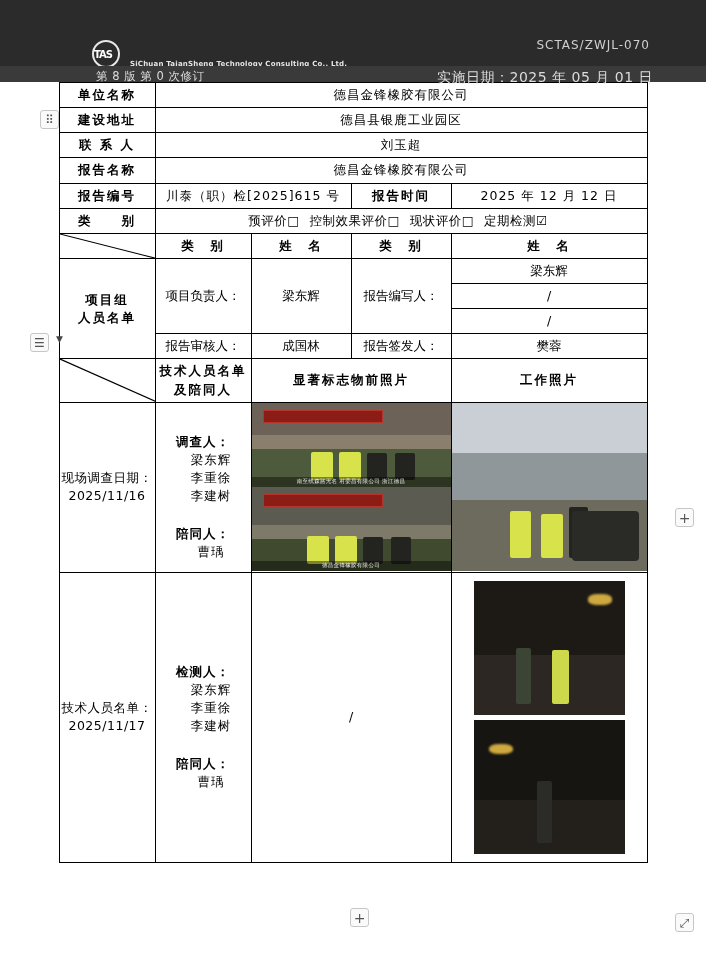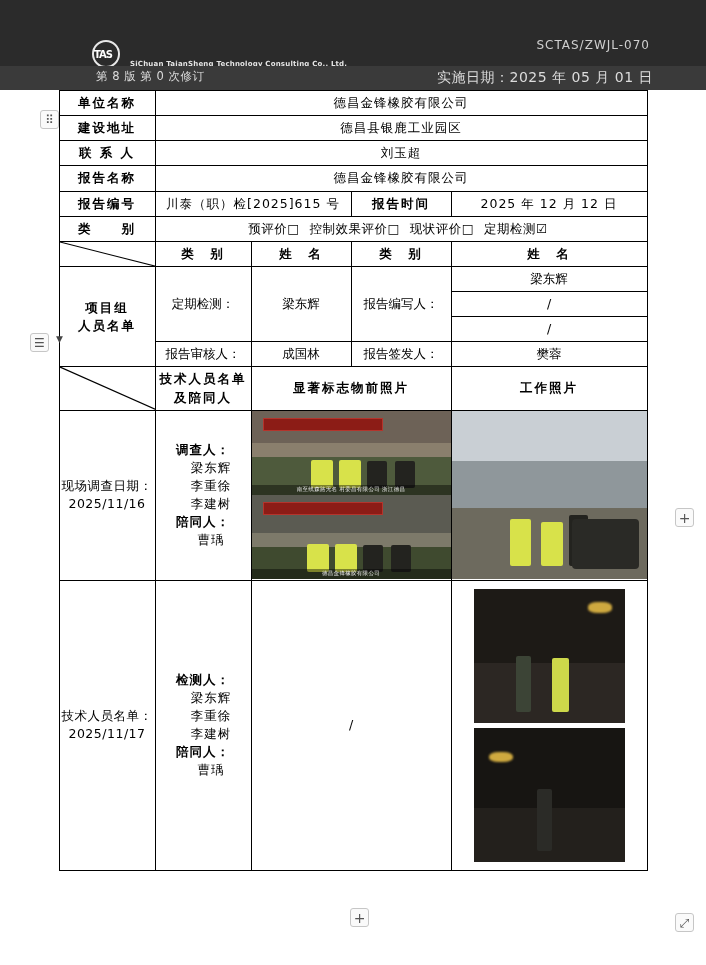--- a/index.html
+++ b/index.html
@@ -57,21 +57,21 @@
     position: absolute;
     right: 56px;
     top: 38px;
     font-size: 12px;
     color: #cfcfcf;
     letter-spacing: 1px;
   }
   
   .subbar {
     position: relative;
-    height: 24px;
+    height: 16px;
     background: #3a3a3a;
     color: #dcdcdc;
   }
   .rev {
     position: absolute;
     left: 96px;
     top: 3px;
     font-size: 11.5px;
     letter-spacing: 0.5px;
   }
@@ -127,21 +127,21 @@
     width: 100%; height: 100%;
   }
   td.bold { font-weight: bold; letter-spacing: 2px; }
   .photo-cell { padding: 0 !important; vertical-align: middle; }
   .name-list {
     text-align: left;
     padding-left: 18px;
     line-height: 1.8;
     letter-spacing: 1px;
   }
-  .name-list .hd { font-weight: bold; }
+  .name-list .hd { font-weight: bold; margin-top: 20px; }
   .name-list .nm { padding-left: 16px; }
   .date-cell { letter-spacing: 0.5px; line-height: 1.7; }
   
   .widget {
     position: absolute;
     background: #fafafa;
     border: 1px solid #c6c6c6;
     border-radius: 3px;
     display: flex; align-items: center; justify-content: center;
     color: #555;
@@ -284,21 +284,21 @@
         <td class="bold">姓　名</td>
         <td class="bold">类　别</td>
         <td class="bold" colspan="2">姓　名</td>
       </tr>
 
       <tr>
         <td class="bold" rowspan="4">
           <div>项目组</div>
           <div>人员名单</div>
         </td>
-        <td rowspan="3">定期检测：</td>
+        <td rowspan="3">项目负责人：</td>
         <td rowspan="3">梁东辉</td>
         <td rowspan="3">报告编写人：</td>
         <td colspan="2" style="height:20px">梁东辉</td>
       </tr>
       <tr>
         <td colspan="2" style="height:20px">/</td>
       </tr>
       <tr>
         <td colspan="2" style="height:20px">/</td>
       </tr>

